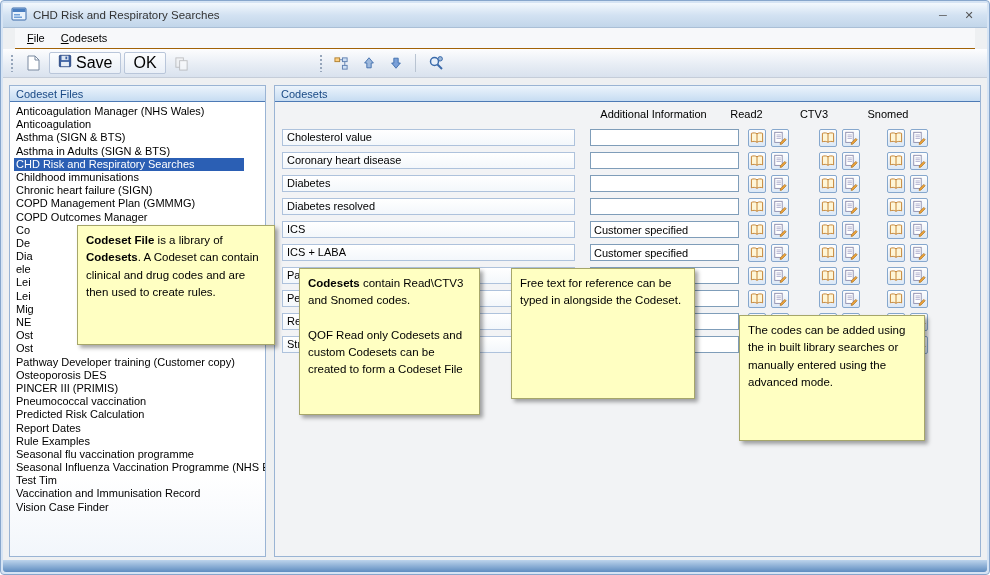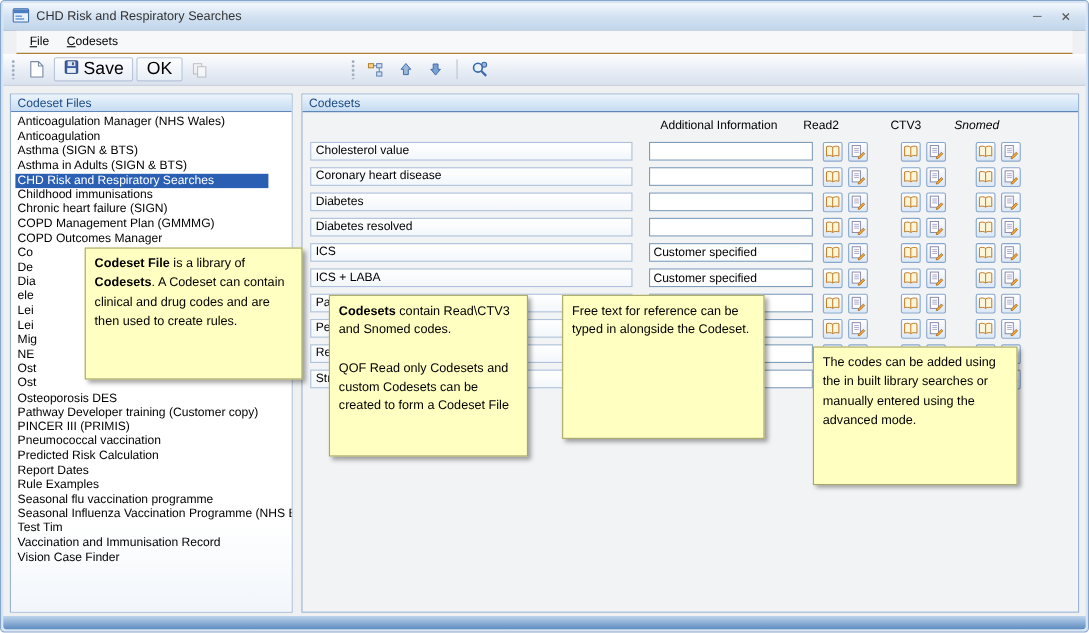--- a/index.html
+++ b/index.html
@@ -43,22 +43,22 @@
   .list { flex:1; overflow:hidden; padding:3px 0 0 4px; background:linear-gradient(#fff 82%, #f2f6fb); }
   .list-item { height:13.2px; line-height:13.2px; white-space:nowrap; position:relative; padding:0 3px 0 2px; cursor:default; }
   .list-item.selected { background:#2b5fb4; color:#fff; width:230px; }
   .item-suffix { position:absolute; left:220px; top:0; }
 
   
   .grid-header { display:flex; align-items:center; height:24px; padding-left:7px; flex:none; }
   .gh-spacer { width:293px; }
   .gh-addl { width:127px; margin-left:15px; text-align:center; }
   .gh-read2 { width:41px; margin-left:9px; text-align:center; }
-  .gh-ctv3 { width:41px; margin-left:36px; text-align:center; }
-  .gh-snomed { width:48px; margin-left:20px; text-align:center;font-style:italic; }
+  .gh-ctv3 { width:41px; margin-left:20px; text-align:right; }
+  .gh-snomed { width:48px; margin-left:36px; text-align:center; }
   .cs-row { display:flex; align-items:center; height:23px; padding-left:7px; }
   .name-box { width:293px; height:17px; line-height:15px; border:1px solid #aec2dc;
     background:linear-gradient(#fff,#f3f7fb); padding:0 4px; overflow:hidden; white-space:nowrap; }
   .addl-box { width:149px; height:17px; margin-left:15px; border:1px solid #7f9db9; background:#fff;
     font-family:inherit; font-size:11px; padding:1px 3px; }
   .icon-group { display:flex; gap:5px; }
   .icon-group.read2 { margin-left:9px; }
   .icon-group.ctv3 { margin-left:30px; }
   .icon-group.snomed { margin-left:27px; }
   .icon-btn { width:18px; height:18px; border:1px solid #86a7cd; border-radius:2px;
@@ -171,22 +171,22 @@
           <div class="list-item"><span>Co</span></div>
           <div class="list-item"><span>De</span></div>
           <div class="list-item"><span>Dia</span></div>
           <div class="list-item"><span>ele</span></div>
           <div class="list-item"><span>Lei</span></div>
           <div class="list-item"><span>Lei</span><span class="item-suffix">its</span></div>
           <div class="list-item"><span>Mig</span></div>
           <div class="list-item"><span>NE</span></div>
           <div class="list-item"><span>Ost</span><span class="item-suffix">narkshire</span></div>
           <div class="list-item"><span>Ost</span></div>
+          <div class="list-item"><span>Pathway Developer training (Customer copy)</span></div>
           <div class="list-item"><span>Osteoporosis DES</span></div>
-          <div class="list-item"><span>Pathway Developer training (Customer copy)</span></div>
           <div class="list-item"><span>PINCER III (PRIMIS)</span></div>
           <div class="list-item"><span>Pneumococcal vaccination</span></div>
           <div class="list-item"><span>Predicted Risk Calculation</span></div>
           <div class="list-item"><span>Report Dates</span></div>
           <div class="list-item"><span>Rule Examples</span></div>
           <div class="list-item"><span>Seasonal flu vaccination programme</span></div>
           <div class="list-item"><span>Seasonal Influenza Vaccination Programme (NHS Er</span></div>
           <div class="list-item"><span>Test Tim</span></div>
           <div class="list-item"><span>Vaccination and Immunisation Record</span></div>
           <div class="list-item"><span>Vision Case Finder</span></div>

